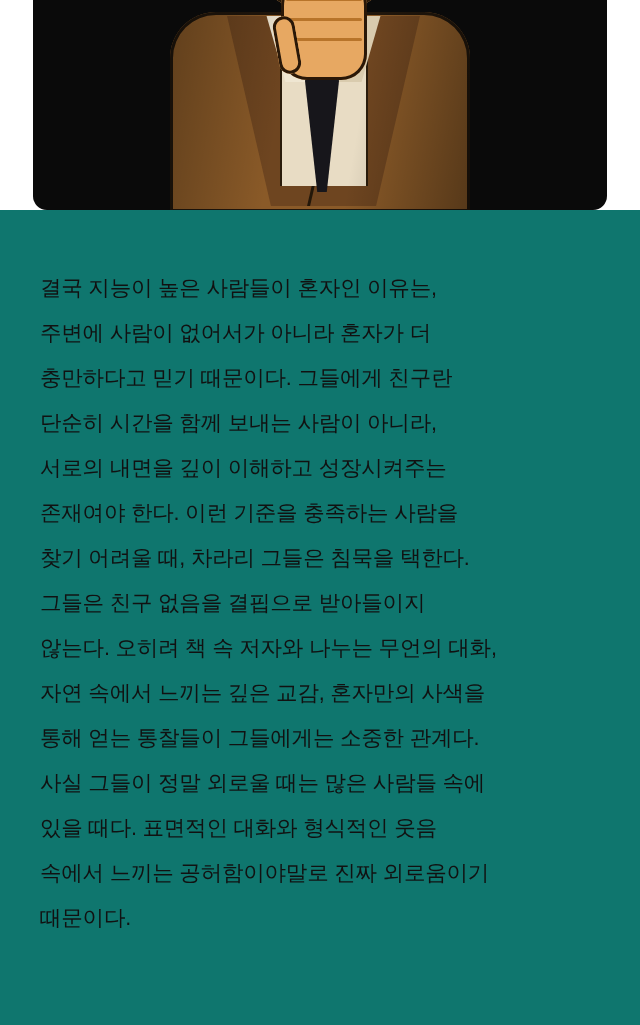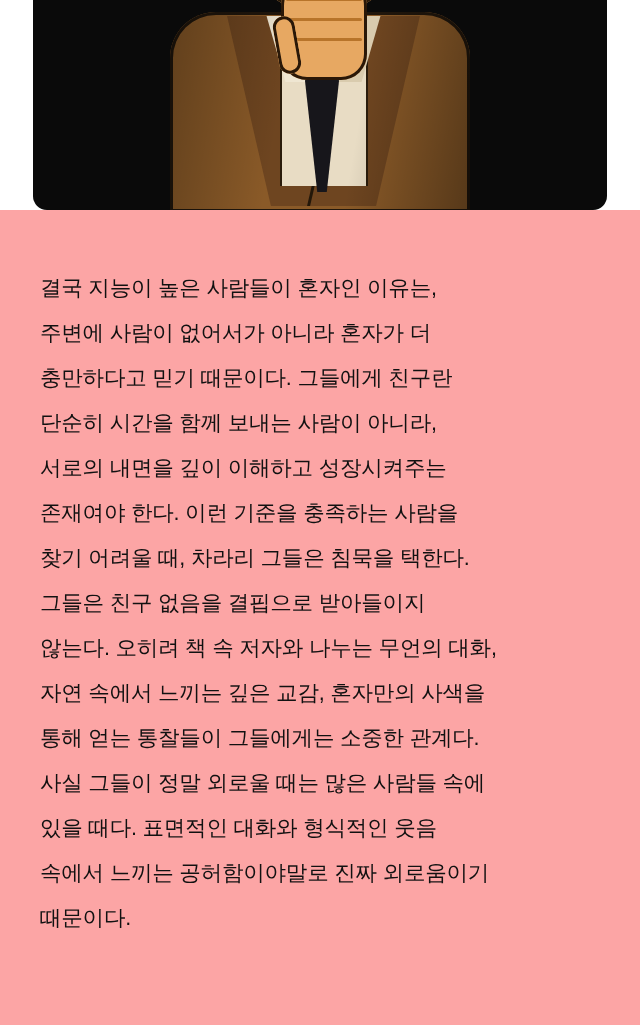--- a/index.html
+++ b/index.html
@@ -12,21 +12,21 @@
     width: 640px;
     height: 1025px;
     overflow: hidden;
     font-family: "Liberation Sans", "DejaVu Sans", sans-serif;
     color: #1a1a1a;
   }
   .page {
     position: relative;
     width: 640px;
     height: 1025px;
-    background: #fca5a5;
+    background: #0f766e;
     box-sizing: border-box;
   }
 
   
   .illustration {
     position: relative;
     width: 640px;
     height: 210px;
     background: #ffffff;
     overflow: hidden;

